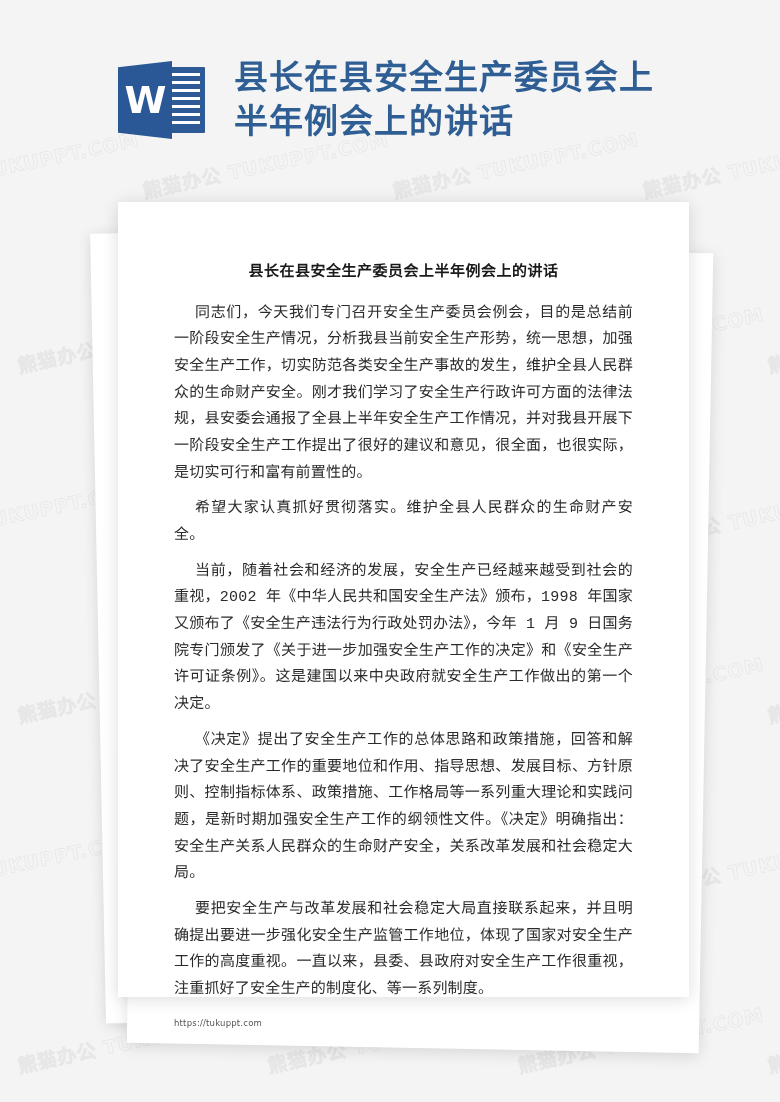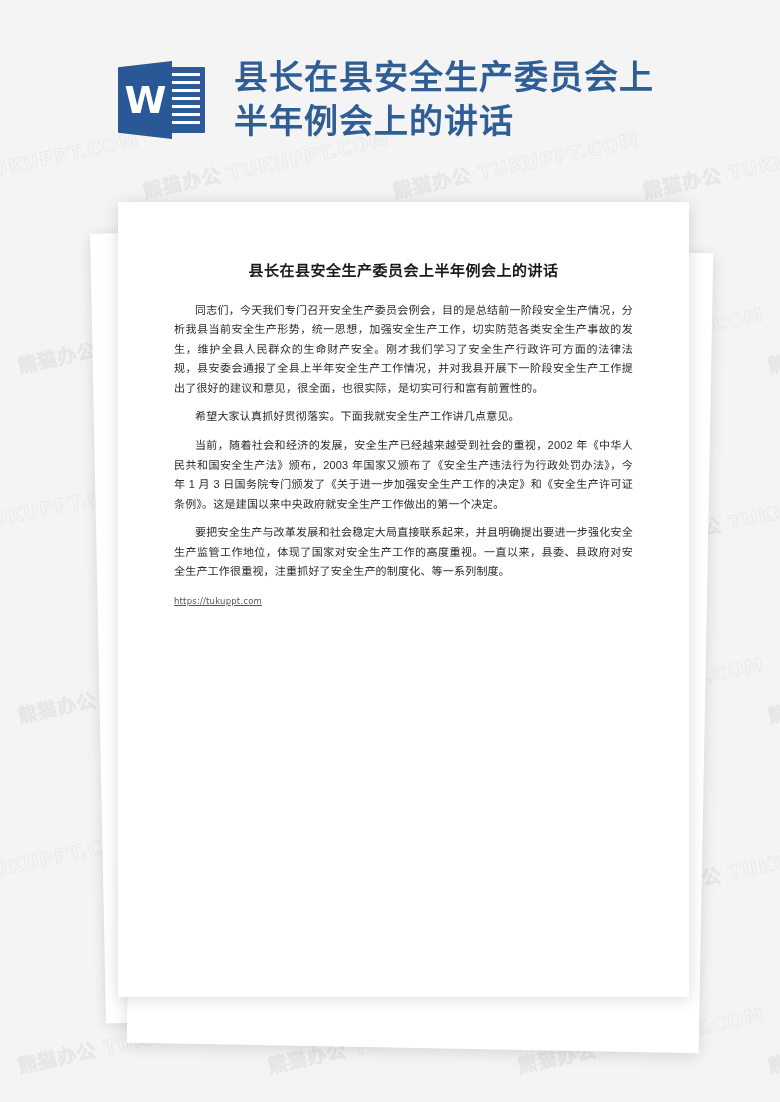--- a/index.html
+++ b/index.html
@@ -165,36 +165,35 @@
     font-family: "DejaVu Serif", "Liberation Serif", serif;
     font-size: 15px;
     font-weight: bold;
     color: #1a1a1a;
     text-align: center;
     letter-spacing: 0.5px;
     margin: 0 0 18px 0;
     line-height: 1.5;
   }
   .doc-p {
-    font-family: Liberation Sans, sans-serif;
-    font-size: 11px;
+    font-family: Liberation Mono, monospace;
+    font-size: 15px;
     color: #2b2b2b;
     line-height: 1.78;
     text-align: justify;
     text-indent: 21px;
     margin: 0 0 9px 0;
     letter-spacing: 0.2px;
   }
   .doc-footer-url {
     font-family: "DejaVu Sans", sans-serif;
     font-size: 8.5px;
     color: #555555;
     margin-top: 14px;
     letter-spacing: 0.2px;
-    text-decoration: underline;
   }
 </style>
 </head>
 <body>
 
 <div class="watermark-layer" id="watermark-layer">
     <div class="wm" style="left: -110px; top: 150px;">熊猫办公 TUKUPPT.COM</div>
     <div class="wm" style="left: 140px; top: 150px;">熊猫办公 TUKUPPT.COM</div>
     <div class="wm" style="left: 390px; top: 150px;">熊猫办公 TUKUPPT.COM</div>
     <div class="wm" style="left: 640px; top: 150px;">熊猫办公 TUKUPPT.COM</div>
@@ -232,20 +231,21 @@
 
 <div class="page-stack">
   <div class="paper paper-back-left"></div>
   <div class="paper paper-back-bottom"></div>
 
   <div class="paper paper-main">
     <div class="doc-inner">
       <div class="doc-title">县长在县安全生产委员会上半年例会上的讲话</div>
       <div id="doc-body">
           <div class="doc-p">同志们，今天我们专门召开安全生产委员会例会，目的是总结前一阶段安全生产情况，分析我县当前安全生产形势，统一思想，加强安全生产工作，切实防范各类安全生产事故的发生，维护全县人民群众的生命财产安全。刚才我们学习了安全生产行政许可方面的法律法规，县安委会通报了全县上半年安全生产工作情况，并对我县开展下一阶段安全生产工作提出了很好的建议和意见，很全面，也很实际，是切实可行和富有前置性的。</div>
-          <div class="doc-p">希望大家认真抓好贯彻落实。下面我就安全生产工作讲几点意见。</div>
-          <div class="doc-p">当前，随着社会和经济的发展，安全生产已经越来越受到社会的重视，2002 年《中华人民共和国安全生产法》颁布，2003 年国家又颁布了《安全生产违法行为行政处罚办法》，今年 1 月 3 日国务院专门颁发了《关于进一步加强安全生产工作的决定》和《安全生产许可证条例》。这是建国以来中央政府就安全生产工作做出的第一个决定。</div>
+          <div class="doc-p">希望大家认真抓好贯彻落实。维护全县人民群众的生命财产安全。</div>
+          <div class="doc-p">当前，随着社会和经济的发展，安全生产已经越来越受到社会的重视，2002 年《中华人民共和国安全生产法》颁布，1998 年国家又颁布了《安全生产违法行为行政处罚办法》，今年 1 月 9 日国务院专门颁发了《关于进一步加强安全生产工作的决定》和《安全生产许可证条例》。这是建国以来中央政府就安全生产工作做出的第一个决定。</div>
+          <div class="doc-p">《决定》提出了安全生产工作的总体思路和政策措施，回答和解决了安全生产工作的重要地位和作用、指导思想、发展目标、方针原则、控制指标体系、政策措施、工作格局等一系列重大理论和实践问题，是新时期加强安全生产工作的纲领性文件。《决定》明确指出：安全生产关系人民群众的生命财产安全，关系改革发展和社会稳定大局。</div>
           <div class="doc-p">要把安全生产与改革发展和社会稳定大局直接联系起来，并且明确提出要进一步强化安全生产监管工作地位，体现了国家对安全生产工作的高度重视。一直以来，县委、县政府对安全生产工作很重视，注重抓好了安全生产的制度化、等一系列制度。</div>
         </div>
       <div class="doc-footer-url">https://tukuppt.com</div>
     </div>
   </div>
 </div>
 
 </body></html>

